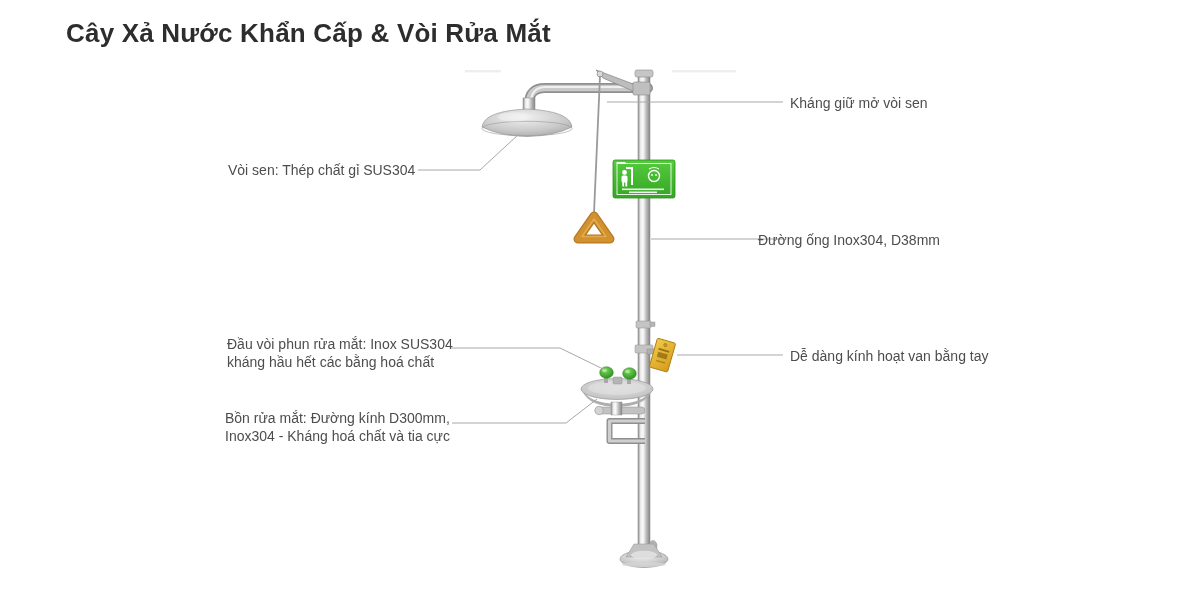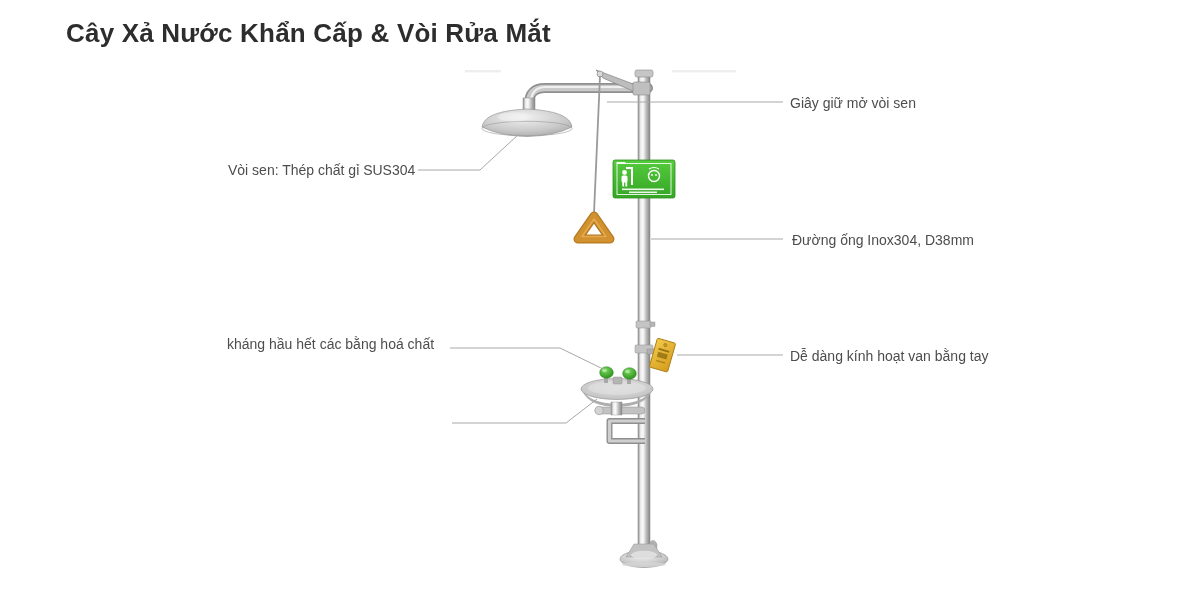--- a/index.html
+++ b/index.html
@@ -171,29 +171,34 @@
     </g>
   </svg>
 
   <div class="page-title">Cây Xả Nước Khẩn Cấp &amp; Vòi Rửa Mắt</div>
 
   <div class="callout" style="left:228px;top:161px">
     <span>Vòi sen: Thép chất gỉ SUS304</span>
   </div>
 
   <div class="callout" style="left:227px;top:335px">
+    <div>Đầu vòi phun rửa mắt: Inox SUS304</div>
     <div>kháng hầu hết các bằng hoá chất</div>
   </div>
 
+  <div class="callout" style="left:225px;top:409px">
+    <div>Bồn rửa mắt: Đường kính D300mm,</div>
+    <div>Inox304 - Kháng hoá chất và tia cực</div>
+  </div>
 
   <div class="callout" style="left:790px;top:94px">
-    <span>Giây giữ mở vòi sen</span>
-  </div>
-
-  <div class="callout" style="left:792px;top:231px">
+    <span>Kháng giữ mở vòi sen</span>
+  </div>
+
+  <div class="callout" style="left:758px;top:231px">
     <span>Đường ống Inox304, D38mm</span>
   </div>
 
   <div class="callout" style="left:790px;top:347px">
     <span>Dễ dàng kính hoạt van bằng tay</span>
   </div>
 
 </div>
 
 </body></html>

